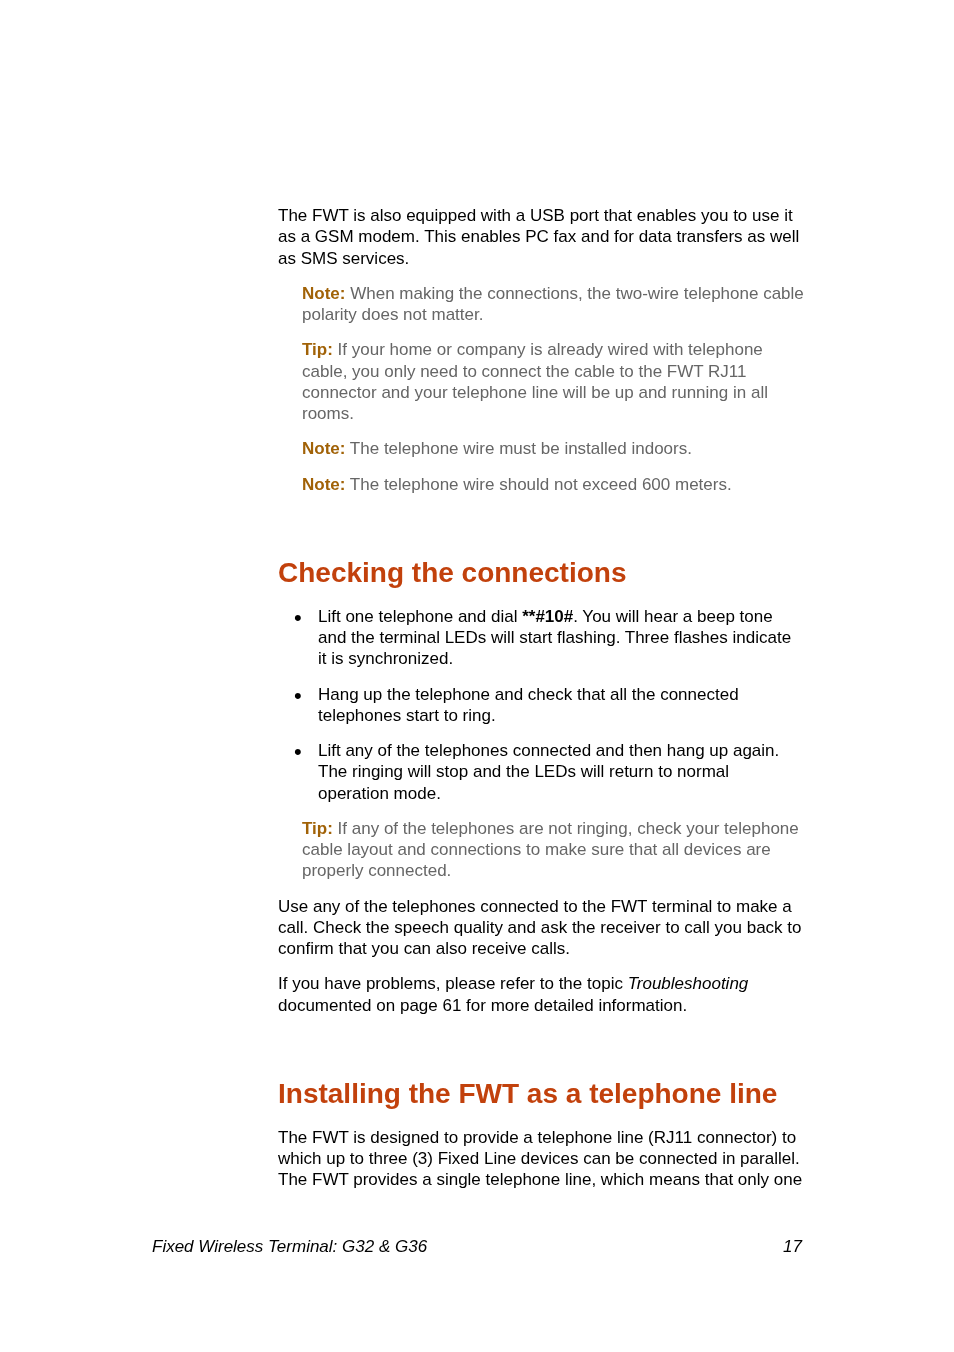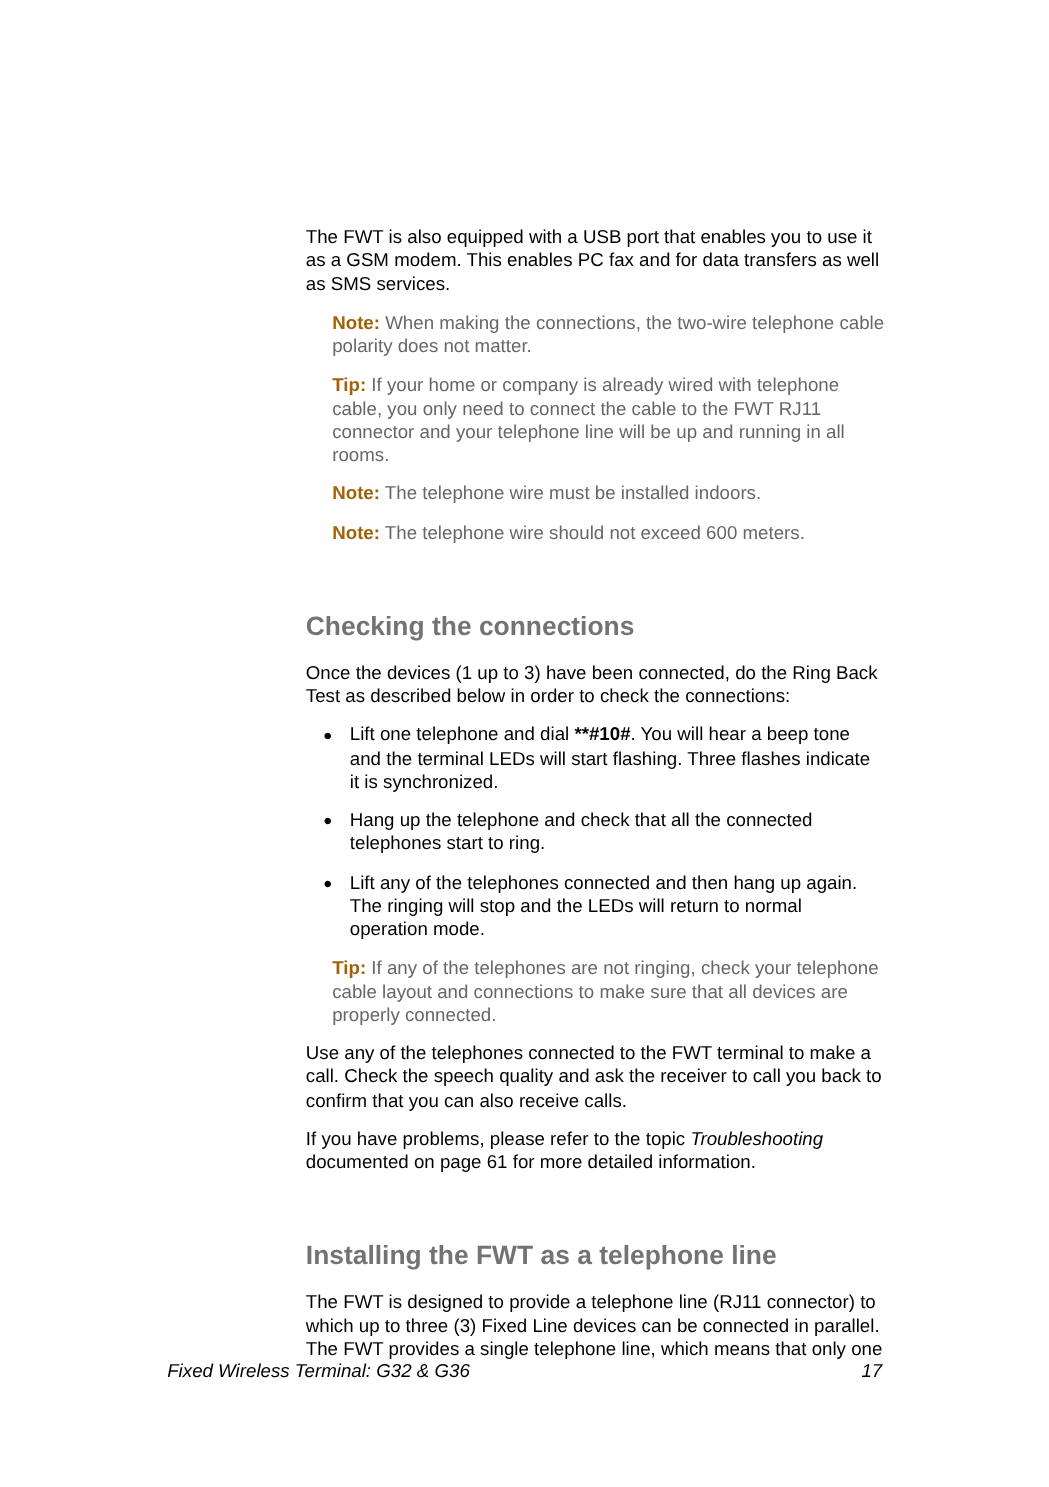--- a/index.html
+++ b/index.html
@@ -26,24 +26,24 @@
   p { margin: 0 0 14px 0; }
   .note-block {
     margin: 0 0 14px 24px;
     color: #666;
   }
   .note-block .label {
     font-weight: bold;
     color: #a16207;
   }
   h2 {
-    font-size: 24px;
+    font-size: 28px;
     font-weight: bold;
     margin: 60px 0 16px 0;
-    color: #737373;
+    color: #c2410c;
   }
   ul {
     list-style: none;
     padding: 0;
     margin: 0 0 12px 0;
   }
   ul li {
     position: relative;
     padding-left: 40px;
     margin-bottom: 14px;
@@ -84,21 +84,20 @@
       <span class="label">Tip:</span><span> If your home or company is already wired with telephone cable, you only need to connect the cable to the FWT RJ11 connector and your telephone line will be up and running in all rooms.</span>
     </p>
     <p class="note-block">
       <span class="label">Note:</span><span> The telephone wire must be installed indoors.</span>
     </p>
     <p class="note-block">
       <span class="label">Note:</span><span> The telephone wire should not exceed 600 meters.</span>
     </p>
 
     <h2>Checking the connections</h2>
-    <p>Once the devices (1 up to 3) have been connected, do the Ring Back Test as described below in order to check the connections:</p>
     <ul>
       <li>
         <span>Lift one telephone and dial </span><span class="bold-inline">**#10#</span><span>. You will hear a beep tone and the terminal LEDs will start flashing.  Three flashes indicate it is synchronized.</span>
       </li>
       <li>Hang up the telephone and check that all the connected telephones start to ring.</li>
       <li>Lift any of the telephones connected and then hang up again. The ringing will stop and the LEDs will return to normal operation mode.</li>
     </ul>
     <p class="note-block">
       <span class="label">Tip:</span><span> If any of the telephones are not ringing, check your telephone cable layout and connections to make sure that all devices are properly connected.</span>
     </p>

